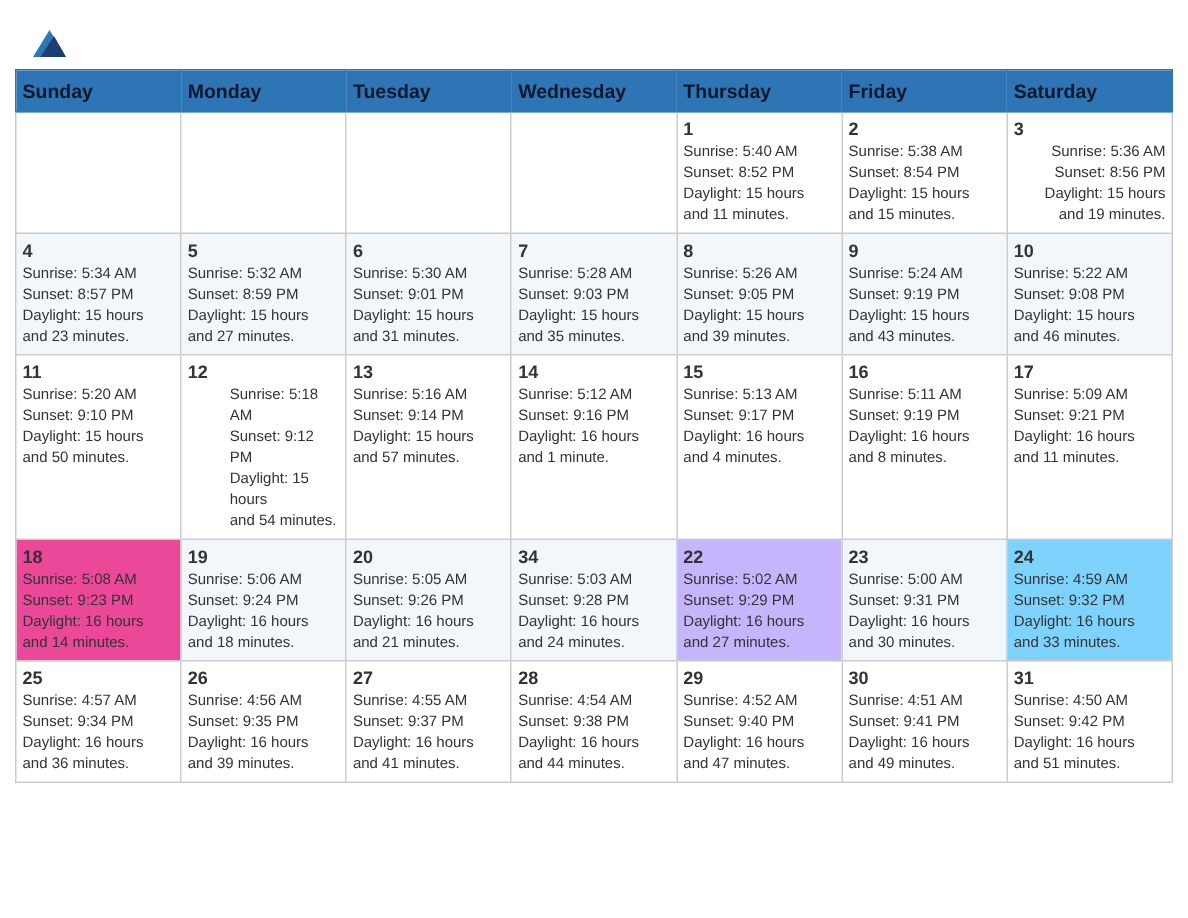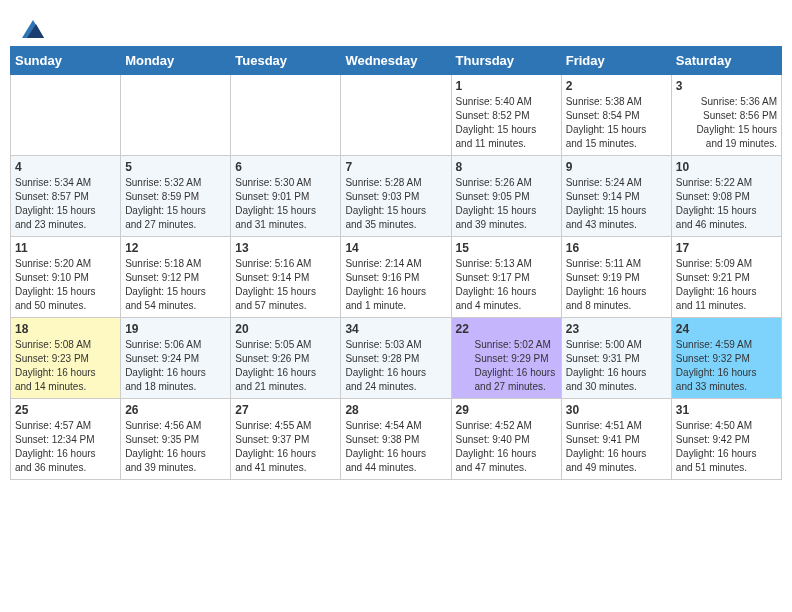--- a/index.html
+++ b/index.html
@@ -32,21 +32,21 @@
       font-size: 16px;
       color: #555;
     }
     .calendar {
       width: 100%;
       border-collapse: collapse;
       margin-top: 5px;
     }
     .calendar th {
       background: #2e75b6;
-      color: #ffffff;
+      color: #0f172a;
       font-size: 13px;
       font-weight: bold;
       padding: 6px 4px;
       text-align: left;
       border: 1px solid #2e75b6;
     }
     .calendar td {
       vertical-align: top;
       border: 1px solid #ccc;
       padding: 4px 4px;
@@ -168,21 +168,21 @@
         <td style="background: rgb(242, 247, 251);">
           <span class="day-num">8</span>
           <div class="day-info" style="white-space: pre-line;">Sunrise: 5:26 AM
 Sunset: 9:05 PM
 Daylight: 15 hours
 and 39 minutes.</div>
         </td>
         <td style="background: rgb(242, 247, 251);">
           <span class="day-num">9</span>
           <div class="day-info" style="white-space: pre-line;">Sunrise: 5:24 AM
-Sunset: 9:14 PM
+Sunset: 9:19 PM
 Daylight: 15 hours
 and 43 minutes.</div>
         </td>
         <td style="background: rgb(242, 247, 251);">
           <span class="day-num">10</span>
           <div class="day-info" style="white-space: pre-line;">Sunrise: 5:22 AM
 Sunset: 9:08 PM
 Daylight: 15 hours
 and 46 minutes.</div>
         </td>
@@ -190,35 +190,35 @@
       <tr>
         <td>
           <span class="day-num">11</span>
           <div class="day-info" style="white-space: pre-line;">Sunrise: 5:20 AM
 Sunset: 9:10 PM
 Daylight: 15 hours
 and 50 minutes.</div>
         </td>
         <td>
           <span class="day-num">12</span>
-          <div class="day-info" style="white-space: pre-line;">Sunrise: 5:18 AM
+          <div class="day-info" style="white-space: pre-line; margin-left: 28px;">Sunrise: 5:18 AM
 Sunset: 9:12 PM
 Daylight: 15 hours
 and 54 minutes.</div>
         </td>
         <td>
           <span class="day-num">13</span>
           <div class="day-info" style="white-space: pre-line;">Sunrise: 5:16 AM
 Sunset: 9:14 PM
 Daylight: 15 hours
 and 57 minutes.</div>
         </td>
         <td>
           <span class="day-num">14</span>
-          <div class="day-info" style="white-space: pre-line;">Sunrise: 2:14 AM
+          <div class="day-info" style="white-space: pre-line;">Sunrise: 5:12 AM
 Sunset: 9:16 PM
 Daylight: 16 hours
 and 1 minute.</div>
         </td>
         <td>
           <span class="day-num">15</span>
           <div class="day-info" style="white-space: pre-line;">Sunrise: 5:13 AM
 Sunset: 9:17 PM
 Daylight: 16 hours
 and 4 minutes.</div>
@@ -232,21 +232,21 @@
         </td>
         <td>
           <span class="day-num">17</span>
           <div class="day-info" style="white-space: pre-line;">Sunrise: 5:09 AM
 Sunset: 9:21 PM
 Daylight: 16 hours
 and 11 minutes.</div>
         </td>
       </tr>
       <tr>
-        <td style="background: #fef9c3;">
+        <td style="background: #ec4899;">
           <span class="day-num">18</span>
           <div class="day-info" style="white-space: pre-line;">Sunrise: 5:08 AM
 Sunset: 9:23 PM
 Daylight: 16 hours
 and 14 minutes.</div>
         </td>
         <td style="background: rgb(242, 247, 251);">
           <span class="day-num">19</span>
           <div class="day-info" style="white-space: pre-line;">Sunrise: 5:06 AM
 Sunset: 9:24 PM
@@ -262,21 +262,21 @@
         </td>
         <td style="background: rgb(242, 247, 251);">
           <span class="day-num">34</span>
           <div class="day-info" style="white-space: pre-line;">Sunrise: 5:03 AM
 Sunset: 9:28 PM
 Daylight: 16 hours
 and 24 minutes.</div>
         </td>
         <td style="background: #c4b5fd;">
           <span class="day-num">22</span>
-          <div class="day-info" style="white-space: pre-line; margin-left: 19px;">Sunrise: 5:02 AM
+          <div class="day-info" style="white-space: pre-line;">Sunrise: 5:02 AM
 Sunset: 9:29 PM
 Daylight: 16 hours
 and 27 minutes.</div>
         </td>
         <td style="background: rgb(242, 247, 251);">
           <span class="day-num">23</span>
           <div class="day-info" style="white-space: pre-line;">Sunrise: 5:00 AM
 Sunset: 9:31 PM
 Daylight: 16 hours
 and 30 minutes.</div>
@@ -286,21 +286,21 @@
           <div class="day-info" style="white-space: pre-line;">Sunrise: 4:59 AM
 Sunset: 9:32 PM
 Daylight: 16 hours
 and 33 minutes.</div>
         </td>
       </tr>
       <tr>
         <td>
           <span class="day-num">25</span>
           <div class="day-info" style="white-space: pre-line;">Sunrise: 4:57 AM
-Sunset: 12:34 PM
+Sunset: 9:34 PM
 Daylight: 16 hours
 and 36 minutes.</div>
         </td>
         <td>
           <span class="day-num">26</span>
           <div class="day-info" style="white-space: pre-line;">Sunrise: 4:56 AM
 Sunset: 9:35 PM
 Daylight: 16 hours
 and 39 minutes.</div>
         </td>

